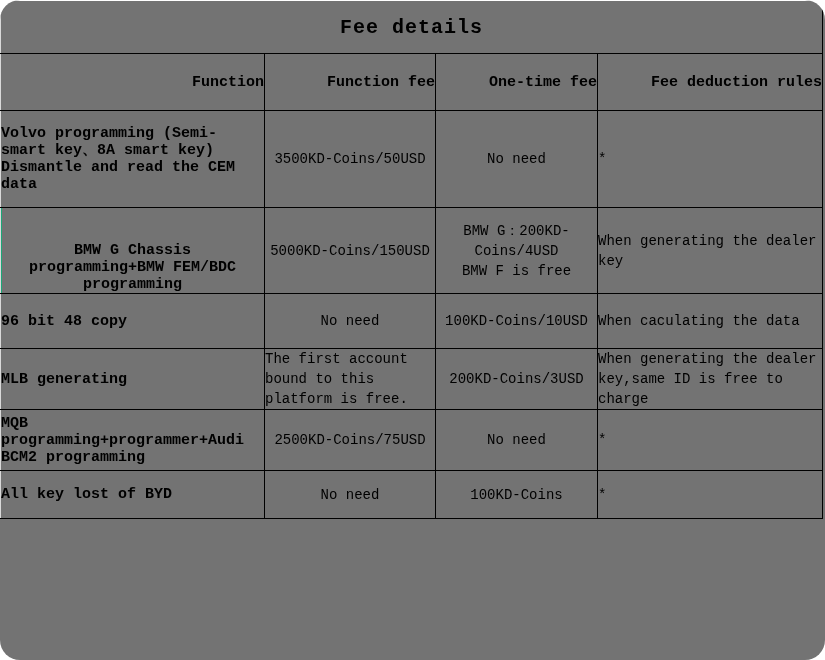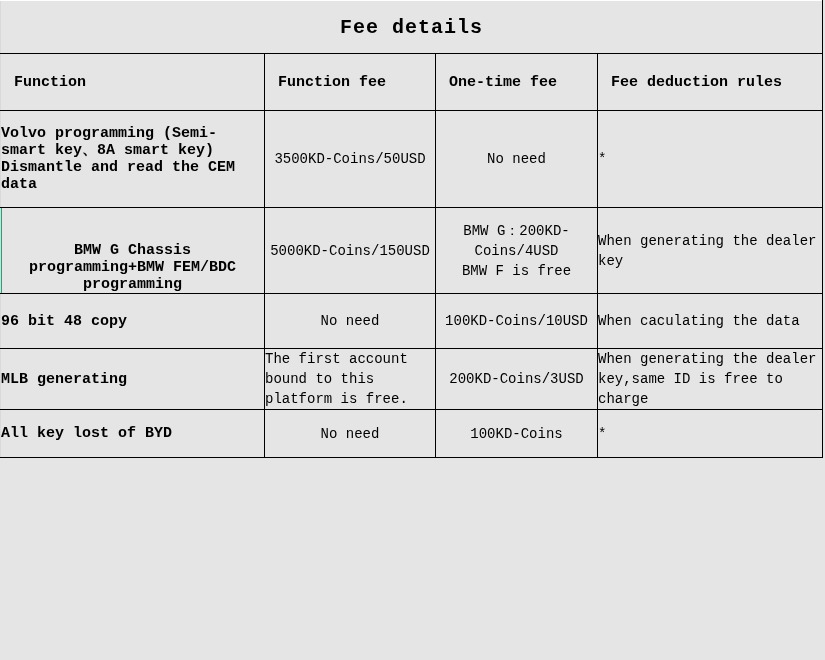--- a/index.html
+++ b/index.html
@@ -1,23 +1,24 @@
 <!DOCTYPE html>
 <html><head>
 <meta charset="utf-8">
 <style>
   html, body { margin: 0; padding: 0; background: #ffffff; }
   .page {
     position: relative;
     width: 825px;
     height: 660px;
-    background: #e5e5e5;
+    background: #737373;
     font-family: "Liberation Mono", "DejaVu Sans Mono", monospace;
     color: #000000;
     overflow: hidden;
+    border-radius: 20px;
   }
   table.fee-table {
     border-collapse: collapse;
     table-layout: fixed;
     width: 822px;
     margin: 0;
   }
   table.fee-table td, table.fee-table th {
     border: 1px solid #000000;
     white-space: pre-line;
@@ -33,21 +34,21 @@
     border-left: 1px solid #d9d9d9;
     text-align: center;
     font-size: 20px;
     font-weight: bold;
     letter-spacing: 1px;
     white-space: normal;
   }
   tr.header-row th {
     font-size: 15px;
     font-weight: bold;
-    text-align: left;
+    text-align: right;
     white-space: normal;
     padding-left: 13px;
   }
   td.cell-func {
     font-size: 15px;
     font-weight: bold;
     text-align: left;
     padding-left: 3px;
     padding-right: 2px;
     line-height: 17px;
@@ -136,20 +137,28 @@
         <td class="cell-left">The first account
 bound to this
 platform is free.</td>
         <td class="cell-center">200KD-Coins/3USD</td>
         <td class="cell-left">When generating the dealer
 key,same ID is free to
 charge</td>
       </tr>
 
 
+      <tr style="height:61px">
+        <td class="cell-func">MQB
+programming+programmer+Audi
+BCM2 programming</td>
+        <td class="cell-center">2500KD-Coins/75USD</td>
+        <td class="cell-center">No need</td>
+        <td class="cell-left">*</td>
+      </tr>
 
       <tr style="height:48px">
         <td class="cell-func">All key lost of BYD</td>
         <td class="cell-center">No need</td>
         <td class="cell-center">100KD-Coins</td>
         <td class="cell-left">*</td>
       </tr>
     </tbody>
   </table>
 </div>

